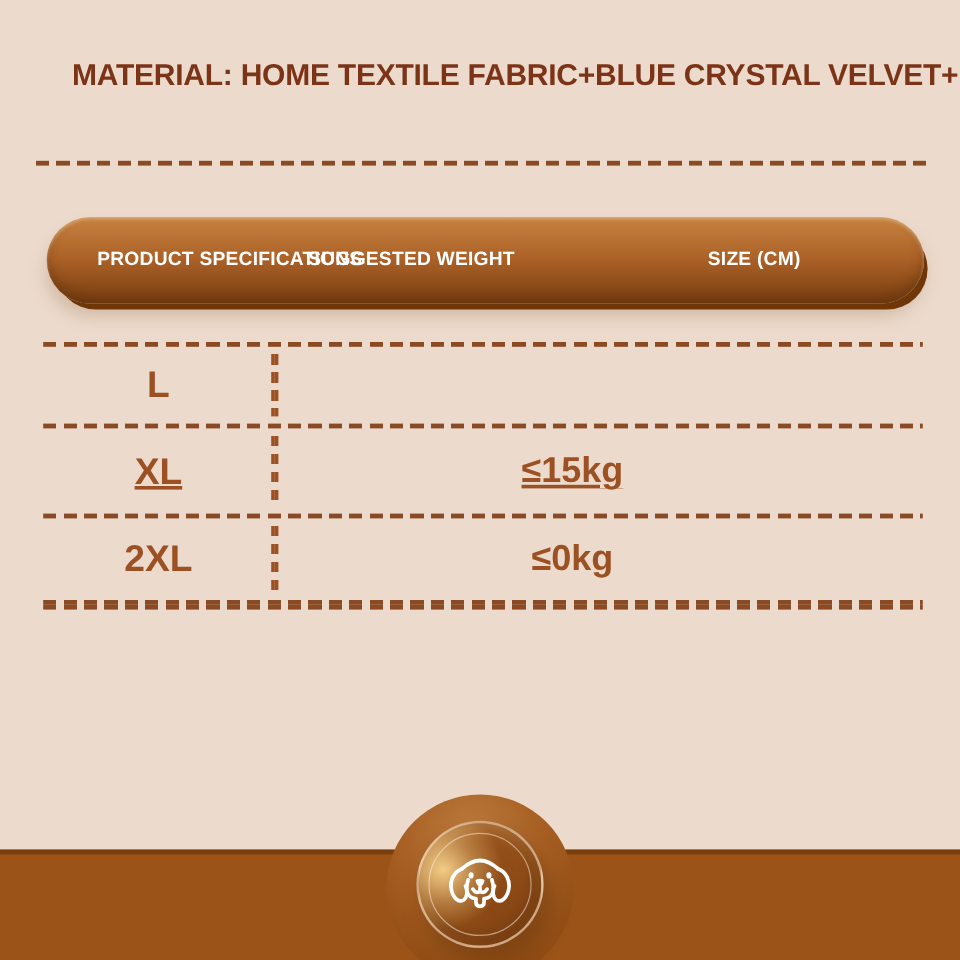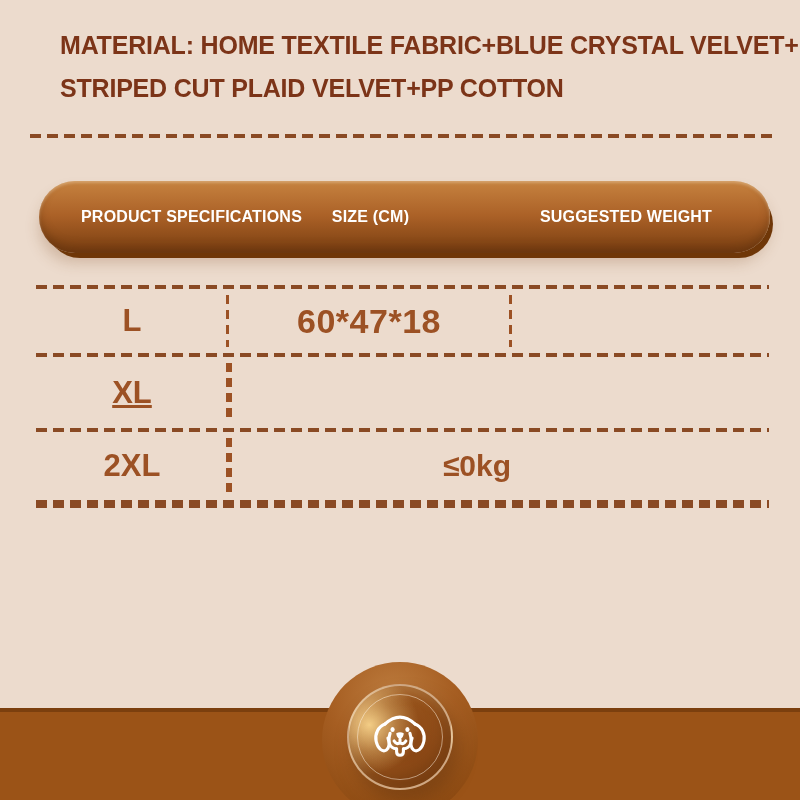--- a/index.html
+++ b/index.html
@@ -13,21 +13,21 @@
   html,body{width:800px;height:800px;}
   body{
     position:relative;
     width:800px;height:800px;
     background:var(--bg);
     overflow:hidden;
     font-family:"Liberation Sans","DejaVu Sans",sans-serif;
   }
   
   .title{
-    position:absolute;left:60px;top:24px;width:700px;
+    position:absolute;left:60px;top:42px;width:700px;
     font-size:25px;font-weight:bold;line-height:43px;
     letter-spacing:-0.2px;color:var(--title);
     white-space:nowrap;
   }
   
   .hdash{
     height:4px;
     background:repeating-linear-gradient(90deg,var(--dash) 0 11px,transparent 11px 17px);
   }
   .hd-top{position:absolute;left:30px;top:134px;width:747px;}
@@ -82,46 +82,45 @@
     position:absolute;left:8px;top:8px;width:86px;height:86px;border-radius:50%;
     border:1.5px solid rgba(255,244,228,.5);
   }
   .dog{display:block;margin-top:-10px;}
 </style>
 </head>
 <body>
 
 <div class="title">
   <div>MATERIAL: HOME TEXTILE FABRIC+BLUE CRYSTAL VELVET+</div>
-  <div>STRIPED CUT PLAID VELVET+PP COTTON</div>
 </div>
 
 <div class="hdash hd-top"></div>
 
 <div class="pill">
   <div class="hc c1">PRODUCT SPECIFICATIONS</div>
+  <div class="hc c3">SUGGESTED WEIGHT</div>
   <div class="hc c2">SIZE (CM)</div>
-  <div class="hc c3">SUGGESTED WEIGHT</div>
 </div>
 
 <div class="spec-table">
   <div class="hdash"></div>
 
   <div class="t-row r1">
     <div class="cell c1">L</div>
     <div class="vsep"></div>
-    <div class="cell c2">60*47*18</div>
     <div class="vsep"></div>
   </div>
   <div class="hdash"></div>
 
   <div class="t-row r2">
     <div class="cell c1">XL</div>
     <div class="vsep"></div>
     <div class="vsep"></div>
+    <div class="cell c3">≤15kg</div>
   </div>
   <div class="hdash"></div>
 
   <div class="t-row r3">
     <div class="cell c1">2XL</div>
     <div class="vsep"></div>
     <div class="vsep"></div>
     <div class="cell c3">≤0kg</div>
   </div>
   <div class="hdash"></div>

